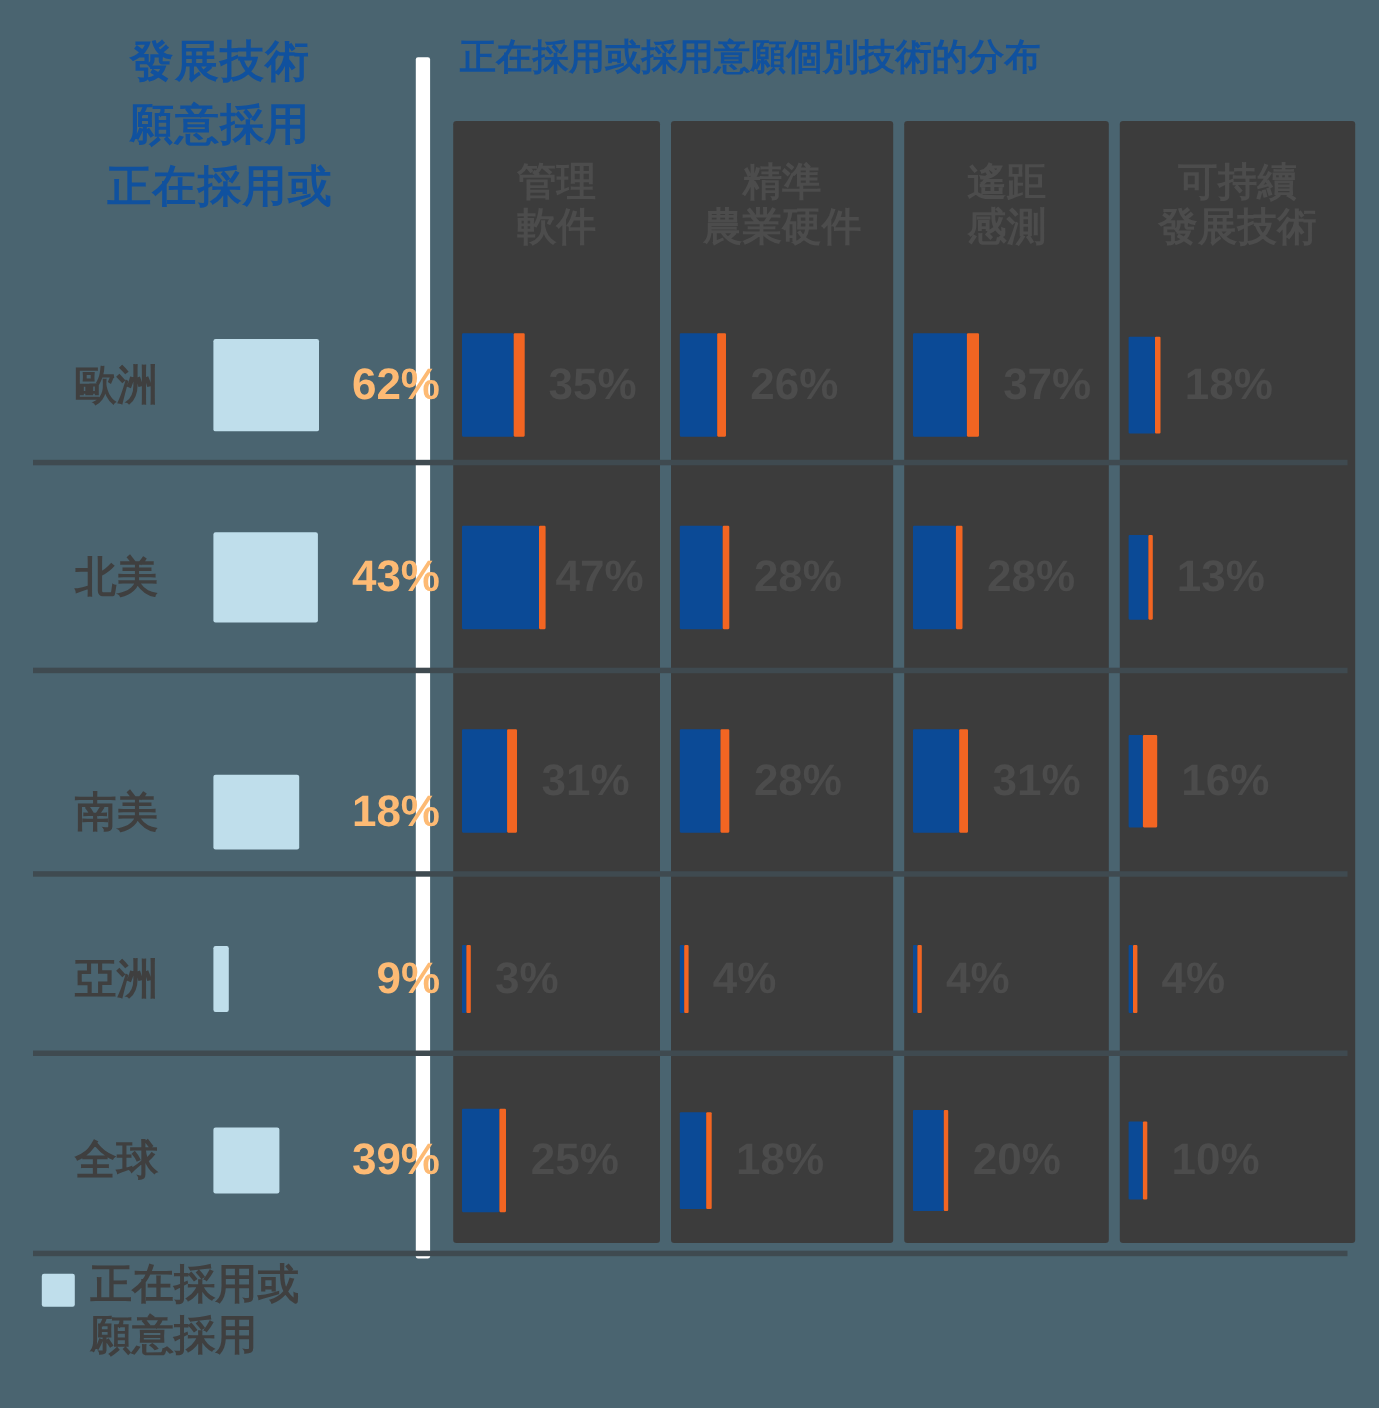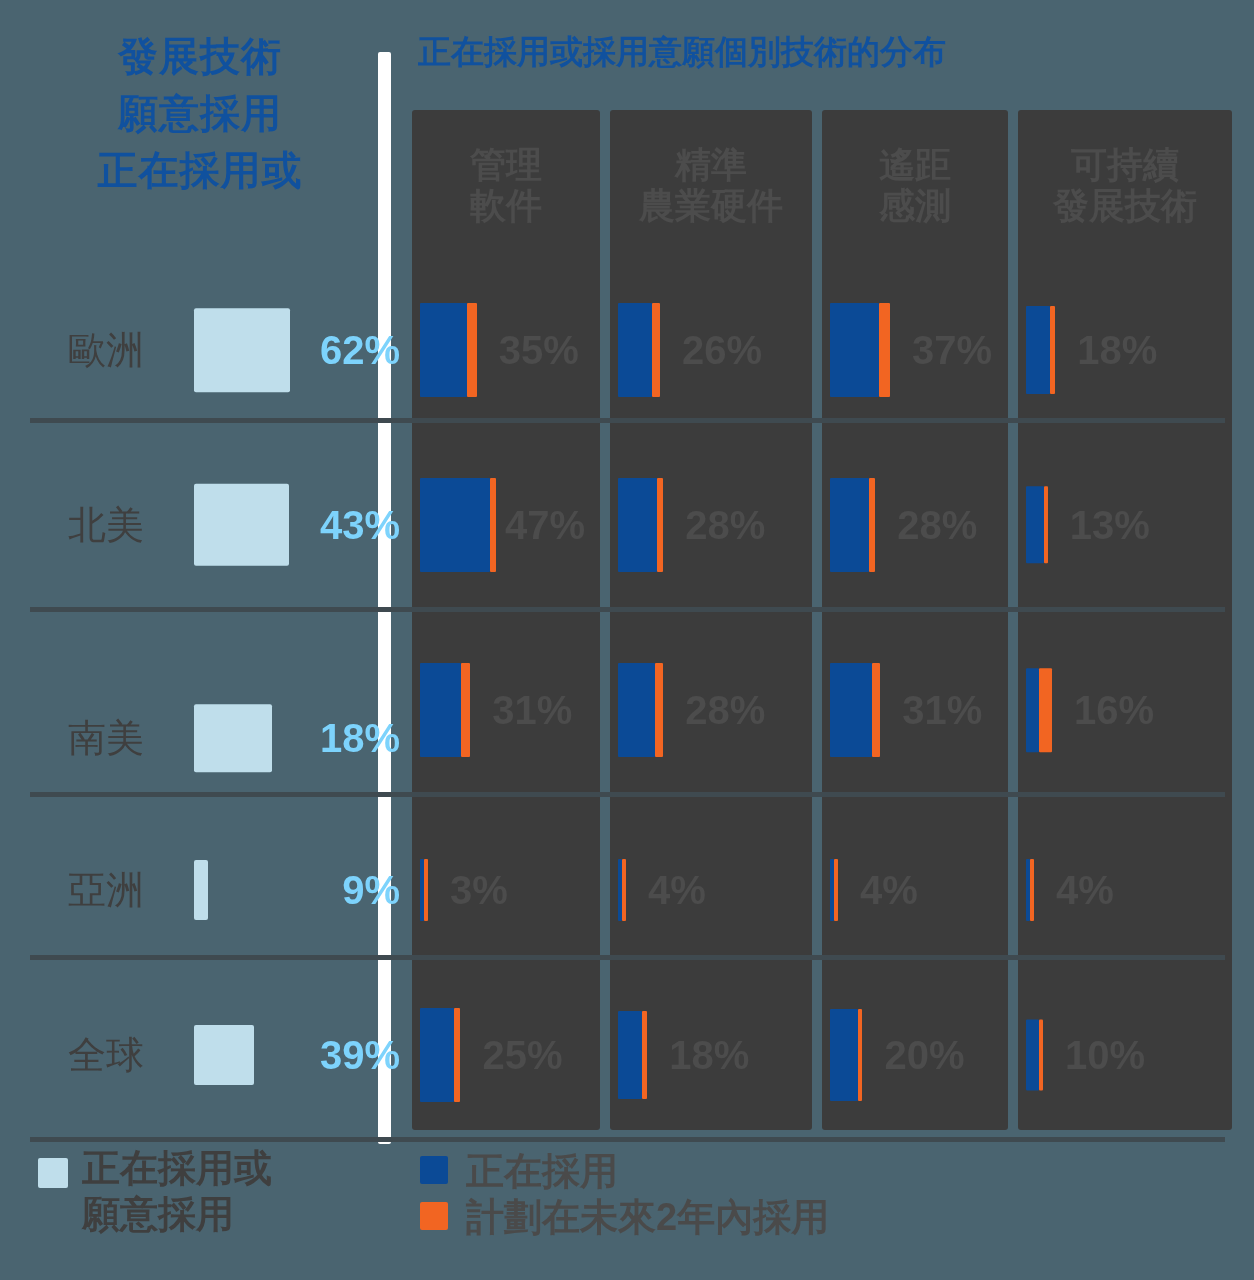--- a/index.html
+++ b/index.html
@@ -43,29 +43,29 @@
   .col-head{
     position:absolute;top:34px;left:0;width:100%;
     text-align:center;color:#4c4c4c;font-weight:bold;font-size:36px;
     line-height:1.15;pointer-events:none;
   }
 
   
   .lrow{position:absolute;left:30px;width:350px;height:1px;}
   .lrow .rlabel{
     position:absolute;left:38px;top:50%;transform:translateY(-50%);
-    color:#3f3f3f;font-weight:normal;font-size:38px;white-space:nowrap;
+    color:#3f3f3f;font-weight:bold;font-size:38px;white-space:nowrap;
   }
   .lrow .lbar{
     position:absolute;left:164px;top:50%;transform:translateY(-50%);
     background:#bfdeeb;border-radius:2px;
   }
   .lrow .lval{
     position:absolute;left:286px;top:50%;transform:translateY(-50%);
-    color:#7dd3fc;font-weight:bold;font-size:40px;white-space:nowrap;
+    color:#fdba74;font-weight:bold;font-size:40px;white-space:nowrap;
     width:84px;text-align:right;
   }
 
   
   .hsep{position:absolute;left:30px;width:1195px;height:5px;background:#3f4a50;}
 
   
   .cell{position:absolute;height:1px;}
   .cell .bars{
     position:absolute;left:8px;top:50%;transform:translateY(-50%);
@@ -314,24 +314,14 @@
     </div>
 
   <div class="legend-left">
     <div class="sw"></div>
     <div class="ltxt" id="legend-left-text">
         <div>正在採用或</div>
         <div>願意採用</div>
       </div>
   </div>
 
-  <div class="legend-right" id="legend-right">
-      <div class="lg-item">
-        <div class="sw" style="background: rgb(11, 74, 150);"></div>
-        <div class="ltxt">正在採用</div>
-      </div>
-      <div class="lg-item">
-        <div class="sw" style="background: rgb(242, 101, 34);"></div>
-        <div class="ltxt">計劃在未來2年內採用</div>
-      </div>
-    </div>
 
 </div>
 
 </body></html>

